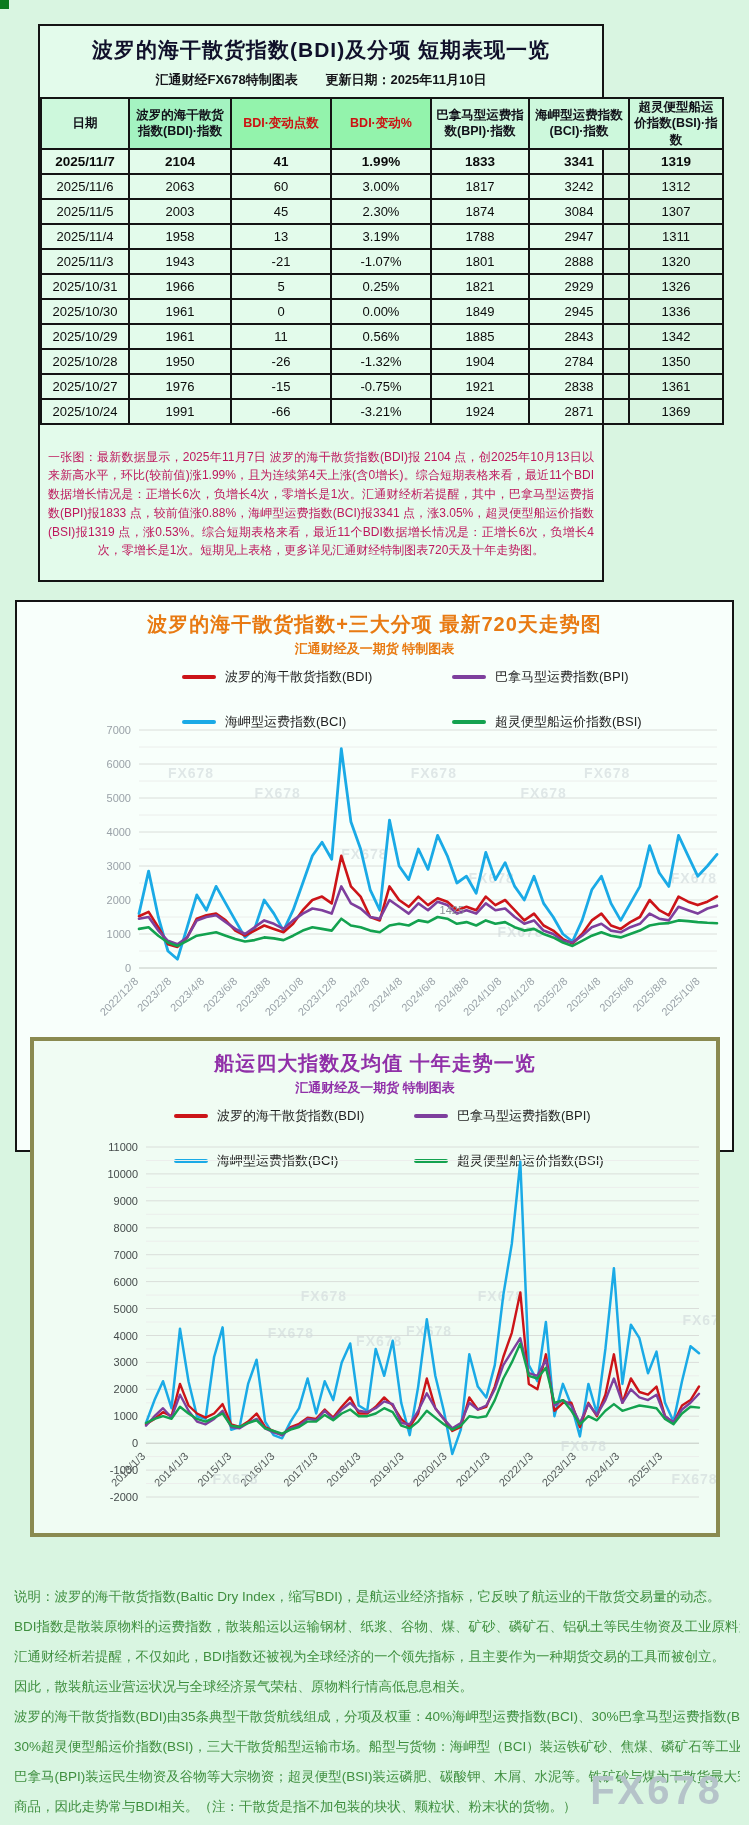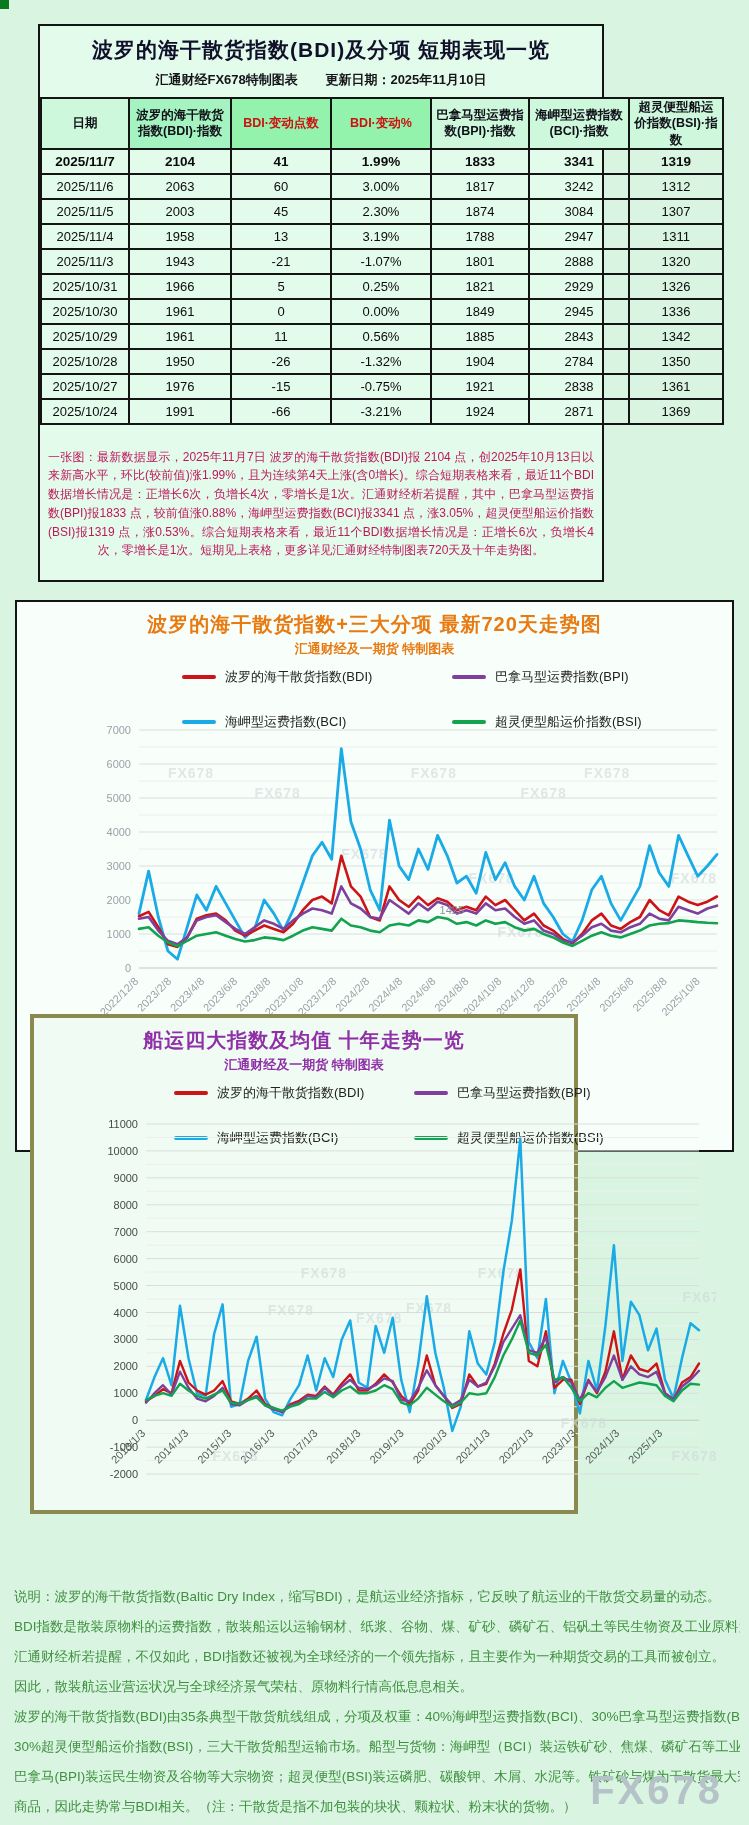--- a/index.html
+++ b/index.html
@@ -17,21 +17,21 @@
   #bdi-table th,#bdi-table td{border:2px solid #141414;text-align:center;vertical-align:middle;overflow:hidden}
   #bdi-table th{font-size:12.5px;font-weight:bold;height:50px;background:#cdf8dc;color:#101018;padding:0 3px;line-height:1.3}
   #bdi-table th.c1{background:#a4f3c1}
   #bdi-table th.c2,#bdi-table th.c3{background:#93f3ac;color:#cc1111}
   #bdi-table td{font-size:13px;height:25px;color:#0b0b0b}
   #bdi-table tr.first td{font-weight:bold;font-size:13.5px}
   .tp-desc{margin:23px 8px 0;font-size:12px;line-height:1.56;color:#be185d;text-align:justify;text-align-last:center}
 
   
   #mid-panel{left:15px;top:600px;width:719px;height:552px;background:#f8fffb}
-  #bot-panel{left:30px;top:1014px;width:548px;height:500px;background:#f0fcf3;border:4px solid #8a8a50}
+  #bot-panel{left:30px;top:1037px;width:690px;height:500px;background:#f0fcf3;border:4px solid #8a8a50}
   .ch-title{font-size:20px;font-weight:bold;text-align:center;margin-top:9px;letter-spacing:1px}
   .ch-sub{font-size:13px;font-weight:bold;text-align:center;margin-top:2px}
   #mid-panel .ch-title,#mid-panel .ch-sub{color:#e87a12}
   #bot-panel .ch-title,#bot-panel .ch-sub{color:#9030a8}
   .legend{display:grid;margin-top:10px;row-gap:27px}
   #mid-panel .legend{margin-left:165px;grid-template-columns:270px 270px}
   #bot-panel .legend{margin-left:140px;grid-template-columns:240px 240px}
   .lg-item{display:flex;align-items:center;gap:9px;font-size:13px;color:#222;white-space:nowrap}
   .sw{width:34px;height:4px;border-radius:2px;display:inline-block;flex:0 0 34px}
   .chart-svg{position:absolute;left:0}

